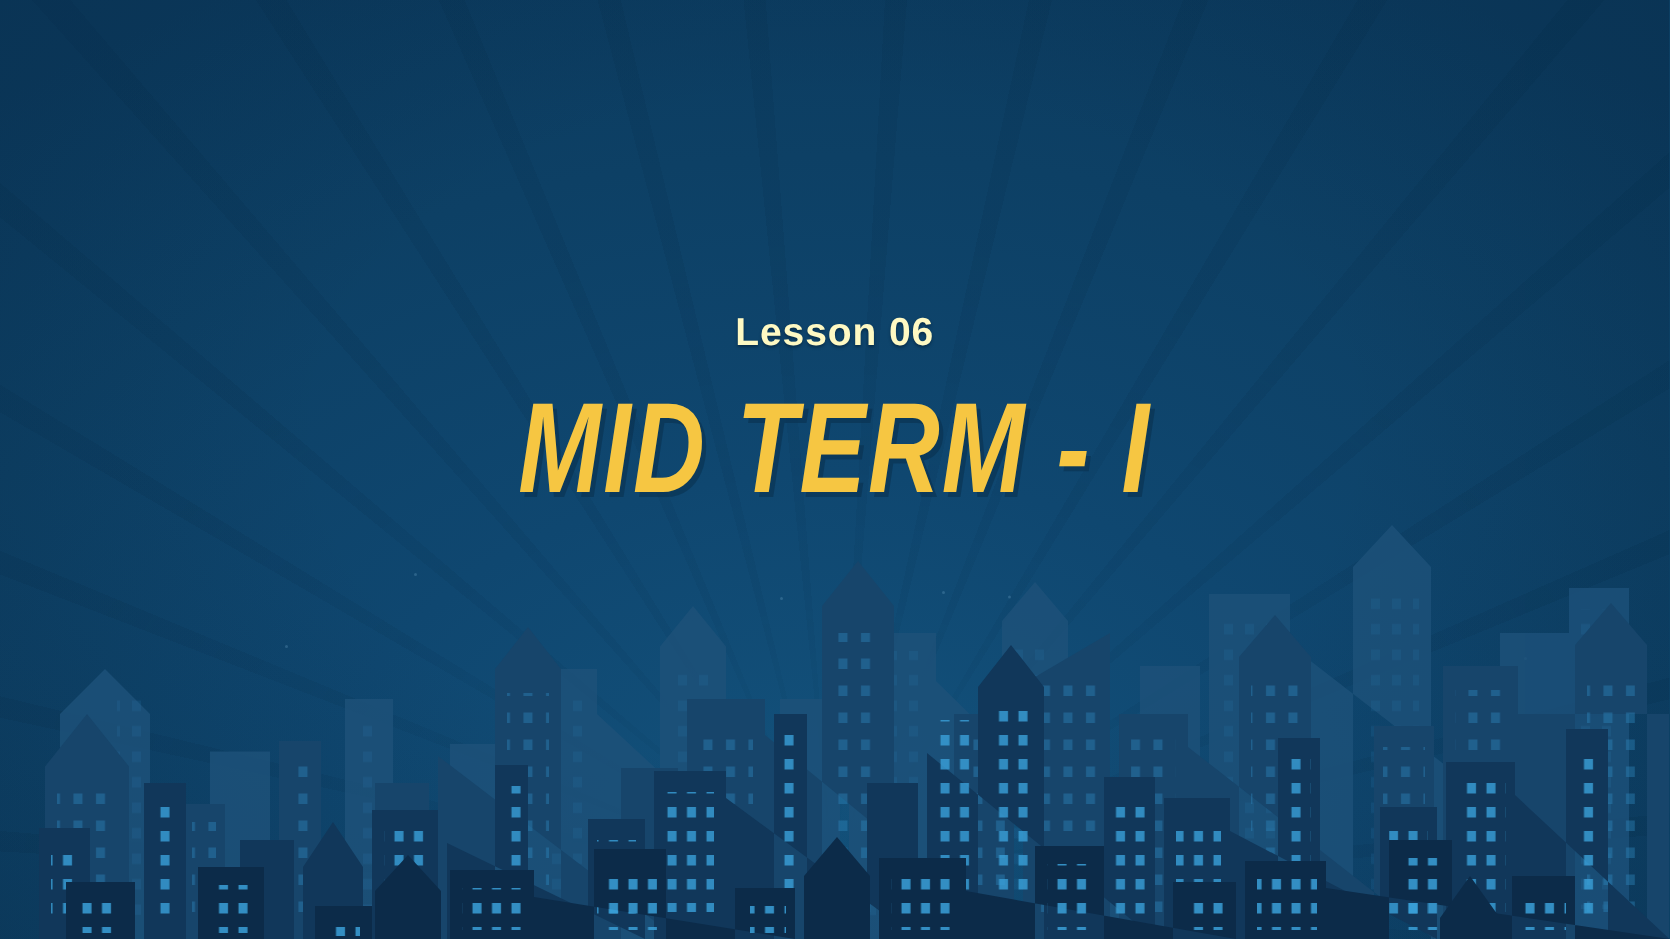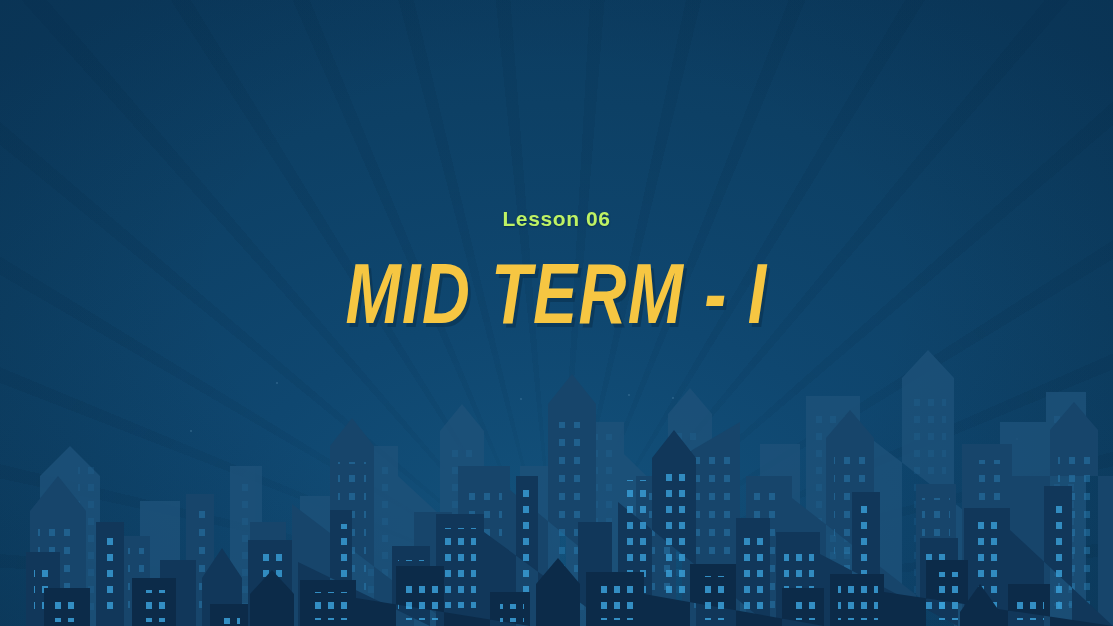--- a/index.html
+++ b/index.html
@@ -67,22 +67,22 @@
 
   
   .titleblock {
     position: absolute;
     left: 0; right: 0;
     top: 208px;
     text-align: center;
     z-index: 5;
   }
   .lesson-label {
-    color: #bef264;
-    font-size: 21px;
+    color: #fef9c3;
+    font-size: 26px;
     font-weight: bold;
     letter-spacing: 0.6px;
     line-height: 1;
     text-shadow: 0 1px 2px rgba(4,28,48,.55);
   }
   .main-title {
     margin-top: 22px;
     color: #F6C642;
     font-size: 69px;
     font-weight: bold;

